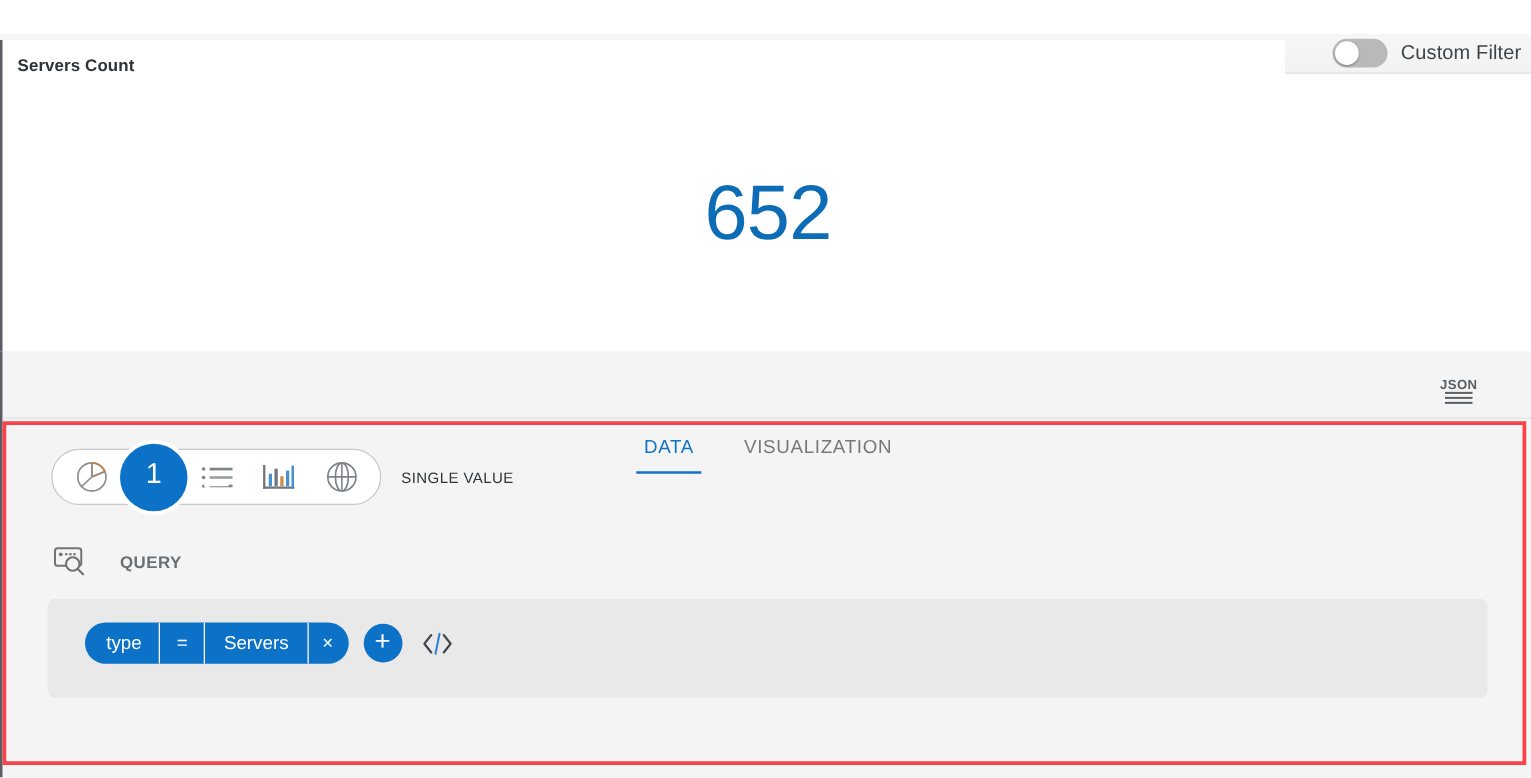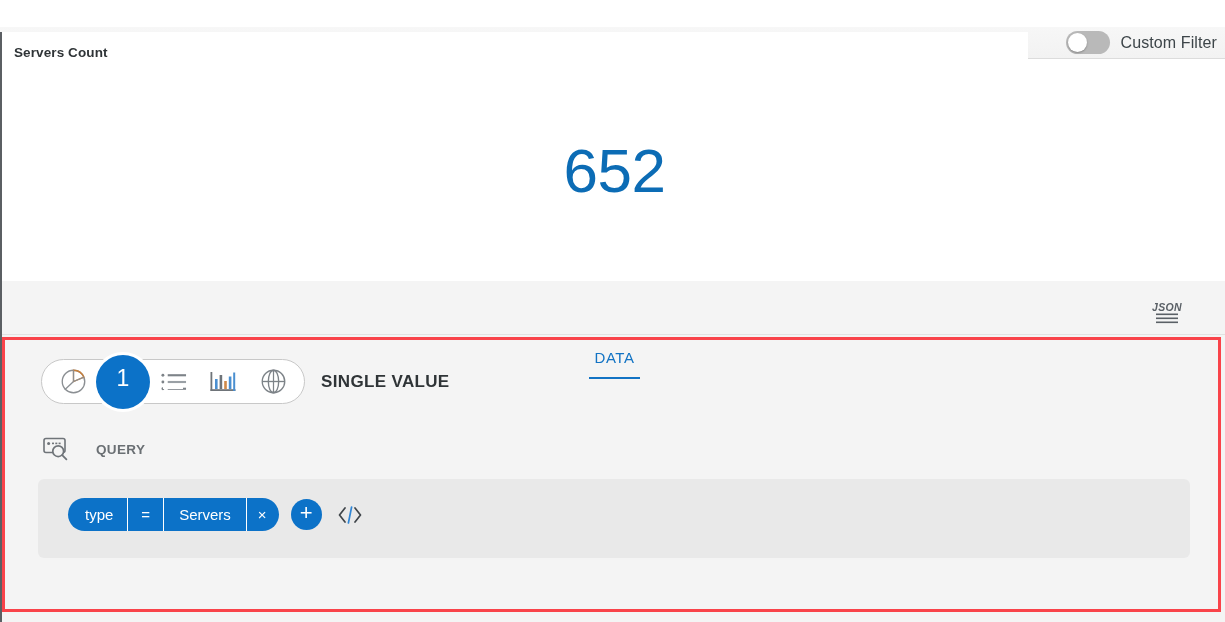--- a/index.html
+++ b/index.html
@@ -135,21 +135,20 @@
     position: absolute;
     left: 0; right: 0; bottom: 0;
     height: 2px;
     background: #1273c4;
   }
   .json-btn {
     position: absolute;
     right: 45px; top: 19px;
     width: 30px; height: 26px;
     cursor: pointer;
-    font-style: italic;
   }
 
   
   .highlight-frame {
     position: absolute;
     left: 2px; top: 337px;
     width: 1219px;
     height: 275px;
     border: 3px solid #f9434a;
     pointer-events: none;
@@ -201,22 +200,22 @@
   .sel-underline {
     position: absolute;
     left: 50%;
     transform: translateX(-50%);
     bottom: 14px;
     width: 20px;
     height: 2px;
     background: #ffffff;
   }
   .viz-label {
-    font-size: 17px;
-    font-weight: bold;
+    font-size: 12px;
+    font-weight: normal;
     color: #2f3437;
     letter-spacing: .35px;
     white-space: nowrap;
   }
 
   
   .query-head {
     position: absolute;
     left: 43px; top: 436px;
     display: flex;
@@ -308,20 +307,21 @@
   <div class="widget-card">
     <div class="widget-title">Servers Count</div>
     <div class="single-value">652</div>
   </div>
 
   <div class="lower-panel">
 
     <div class="tabbar">
       <div class="tabs">
         <div class="tab active">DATA</div>
+        <div class="tab">VISUALIZATION</div>
       </div>
 
       <div class="json-btn">
         <svg width="30" height="26" viewBox="0 0 30 26">
           <text x="15" y="11" text-anchor="middle" font-family="'Liberation Sans', sans-serif" font-size="10.5" font-weight="bold" fill="#5a6066" letter-spacing="0.3">JSON</text>
           <rect x="4" y="13.5" width="22" height="1.6" fill="#5a6066"></rect>
           <rect x="4" y="17.5" width="22" height="1.6" fill="#5a6066"></rect>
           <rect x="4" y="21.5" width="22" height="1.6" fill="#5a6066"></rect>
         </svg>
       </div>

